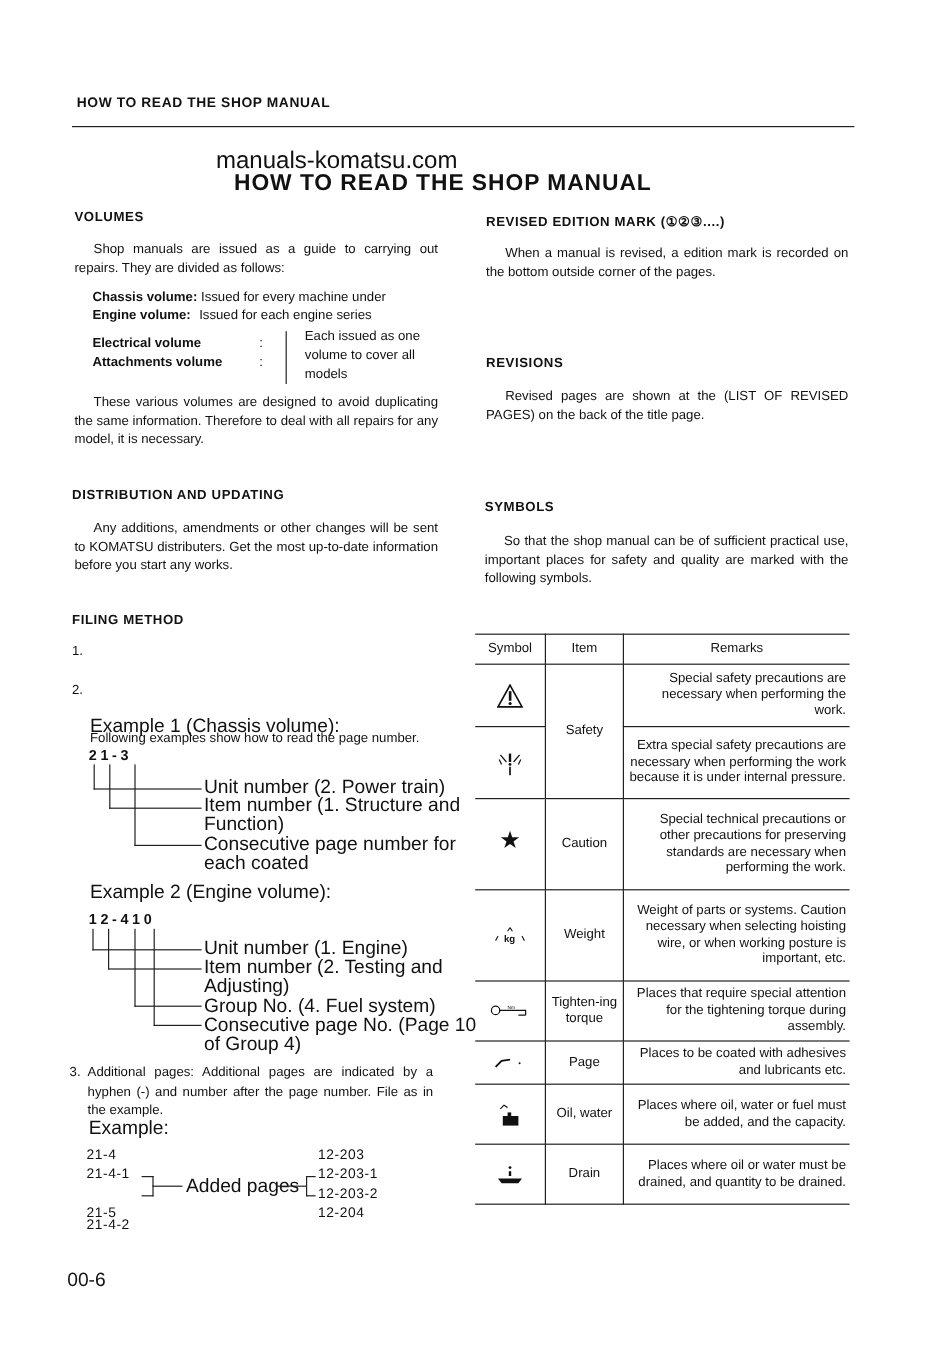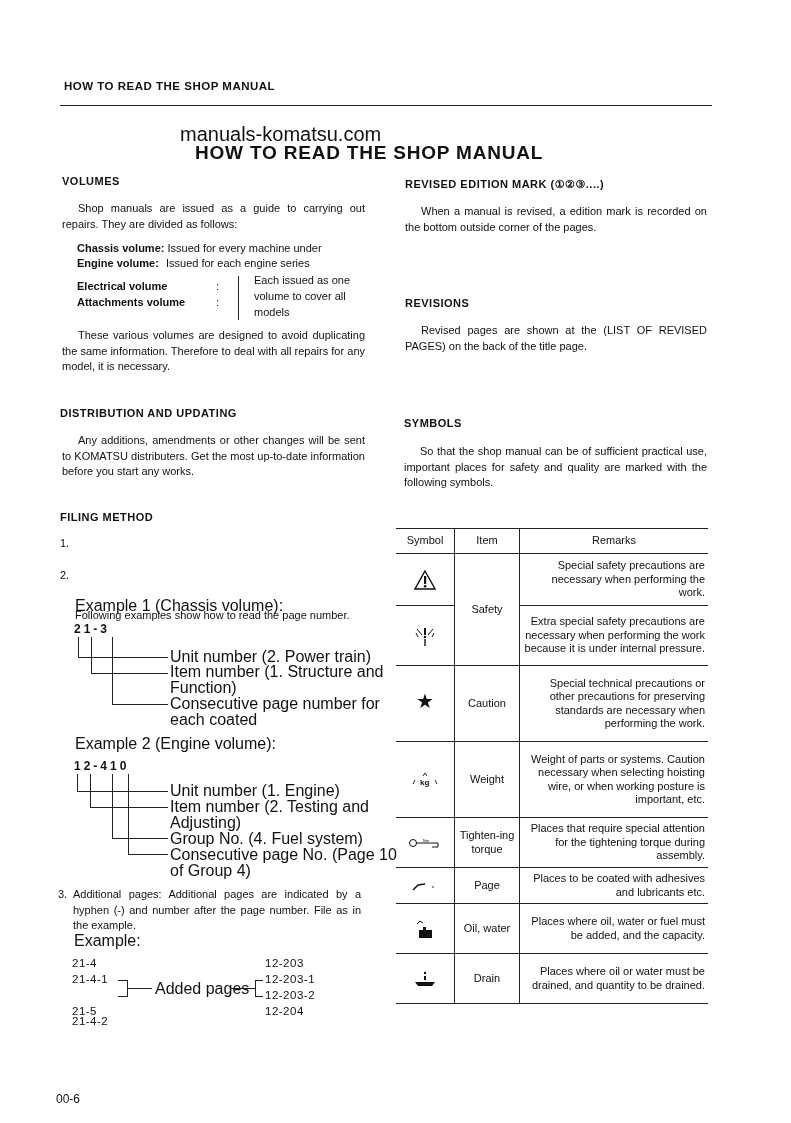--- a/index.html
+++ b/index.html
@@ -22,21 +22,21 @@
   .line { position: absolute; background: #222; }
   .ann { position: absolute; font-size: 16px; line-height: 15.5px; }
   .pg { position: absolute; font-size: 11.5px; letter-spacing: 0.5px; }
   table.sym { position: absolute; left: 396px; top: 528px; width: 312px; border-collapse: collapse; font-size: 11px; }
   table.sym td, table.sym th { border-bottom: 1px solid #222; padding: 2px 3px; vertical-align: middle; line-height: 13.5px; }
   table.sym th { font-weight: normal; height: 20px; text-align: center; border-top: 1px solid #222; }
   table.sym .c1 { width: 52px; text-align: center; border-right: 1px solid #222; }
   table.sym .c2 { width: 58px; text-align: center; border-right: 1px solid #222; }
   table.sym .c3 { text-align: right; }
   .icon-svg { display: inline-block; vertical-align: middle; }
-  .footer-num { left: 56px; top: 1092px; font-size: 12px; }
+  .footer-num { left: 56px; top: 1059px; font-size: 16px; }
 </style>
 </head>
 <body>
 
 <div class="abs running-head">HOW TO READ THE SHOP MANUAL</div>
 <div class="abs head-rule"></div>
 <div class="abs watermark">manuals-komatsu.com</div>
 <div class="abs main-title">HOW TO READ THE SHOP MANUAL</div>
 
 <h2 style="left:62px; top:175px;">VOLUMES</h2>

